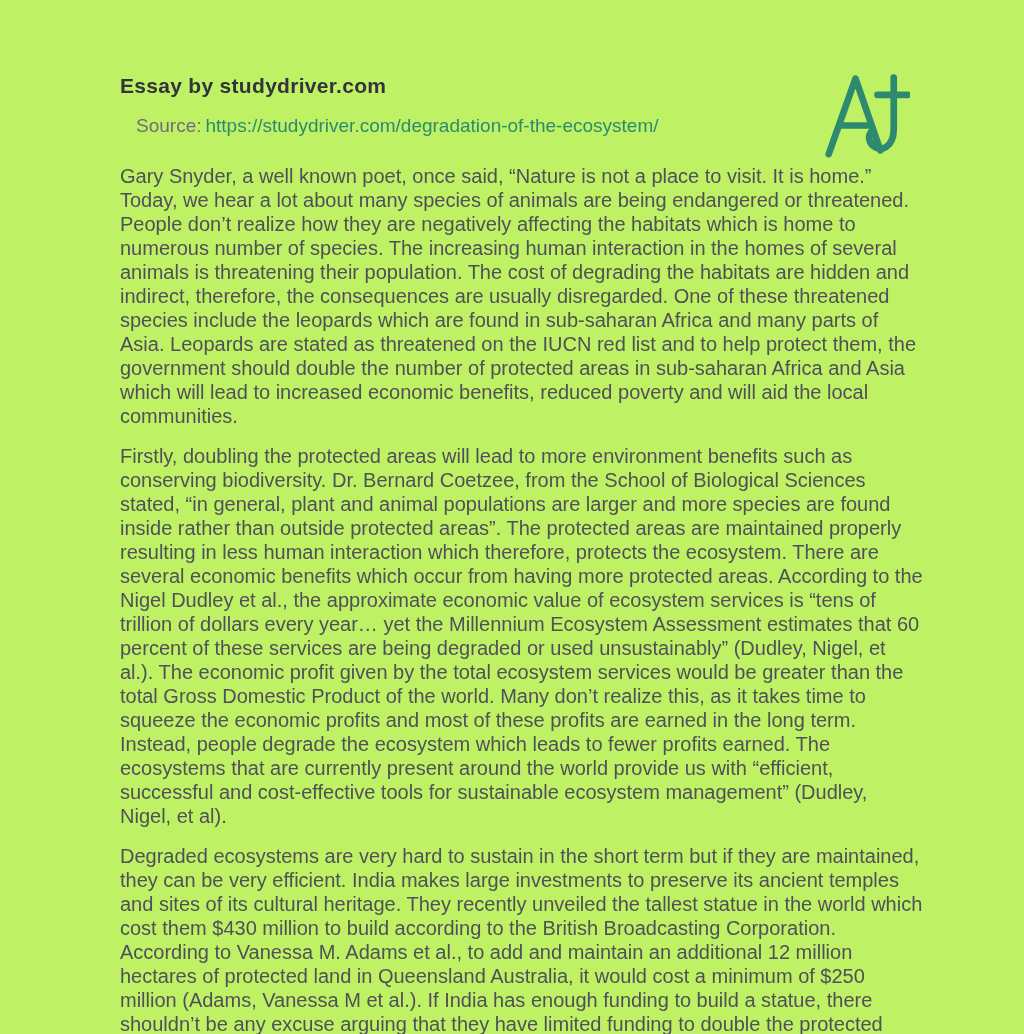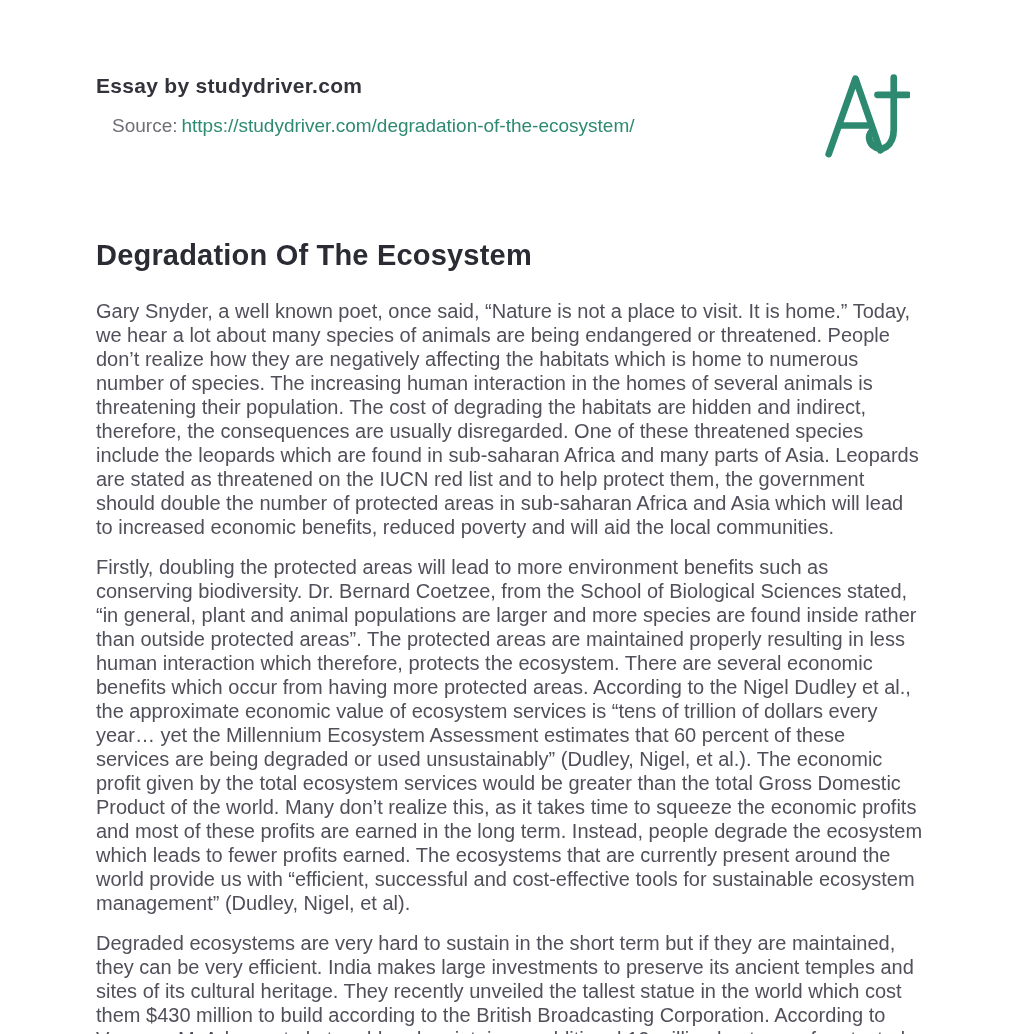--- a/index.html
+++ b/index.html
@@ -7,22 +7,22 @@
   body {
     background: #f1efe9;
     font-family: "Liberation Sans", sans-serif;
     -webkit-font-smoothing: antialiased;
   }
   .page {
     position: relative;
     width: 1024px;
     height: 1034px;
     overflow: hidden;
-    background: #ffffff;
-    padding: 74px 100px 0 96px;
+    background: #bef264;
+    padding: 74px 100px 0 120px;
   }
   .byline {
     margin: 0;
     font-size: 21px;
     font-weight: 700;
     color: #33333c;
     letter-spacing: 0.3px;
   }
   .source-line {
     margin: 17px 16px 0;
@@ -74,19 +74,18 @@
           <path d="M7 90 L35 11 L61 86"></path>
           <path d="M18 60 L49 60"></path>
           <path d="M75 10 L75 64 C75 82 62 89 53 81 C48 76 48 69 53 65"></path>
           <path d="M58 28 L90 28"></path>
         </g>
       </svg>
     </div>
   </header>
 
   <main>
-    <h1 class="essay-title">Degradation Of The Ecosystem</h1>
     <p class="para">Gary Snyder, a well known poet, once said, “Nature is not a place to visit. It is home.” Today, we hear a lot about many species of animals are being endangered or threatened. People don’t realize how they are negatively affecting the habitats which is home to numerous number of species. The increasing human interaction in the homes of several animals is threatening their population. The cost of degrading the habitats are hidden and indirect, therefore, the consequences are usually disregarded. One of these threatened species include the leopards which are found in sub-saharan Africa and many parts of Asia. Leopards are stated as threatened on the IUCN red list and to help protect them, the government should double the number of protected areas in sub-saharan Africa and Asia which will lead to increased economic benefits, reduced poverty and will aid the local communities.</p>
     <p class="para">Firstly, doubling the protected areas will lead to more environment benefits such as conserving biodiversity. Dr. Bernard Coetzee, from the School of Biological Sciences stated, “in general, plant and animal populations are larger and more species are found inside rather than outside protected areas”. The protected areas are maintained properly resulting in less human interaction which therefore, protects the ecosystem. There are several economic benefits which occur from having more protected areas. According to the Nigel Dudley et al., the approximate economic value of ecosystem services is “tens of trillion of dollars every year… yet the Millennium Ecosystem Assessment estimates that 60 percent of these services are being degraded or used unsustainably” (Dudley, Nigel, et al.). The economic profit given by the total ecosystem services would be greater than the total Gross Domestic Product of the world. Many don’t realize this, as it takes time to squeeze the economic profits and most of these profits are earned in the long term. Instead, people degrade the ecosystem which leads to fewer profits earned. The ecosystems that are currently present around the world provide us with “efficient, successful and cost-effective tools for sustainable ecosystem management” (Dudley, Nigel, et al).</p>
     <p class="para">Degraded ecosystems are very hard to sustain in the short term but if they are maintained, they can be very efficient. India makes large investments to preserve its ancient temples and sites of its cultural heritage. They recently unveiled the tallest statue in the world which cost them $430 million to build according to the British Broadcasting Corporation. According to Vanessa M. Adams et al., to add and maintain an additional 12 million hectares of protected land in Queensland Australia, it would cost a minimum of $250 million (Adams, Vanessa M et al.). If India has enough funding to build a statue, there shouldn’t be any excuse arguing that they have limited funding to double the protected areas. The biggest national park in India is 1.14 million hect</p>
   </main>
 
 </div>
 
 </body></html>

